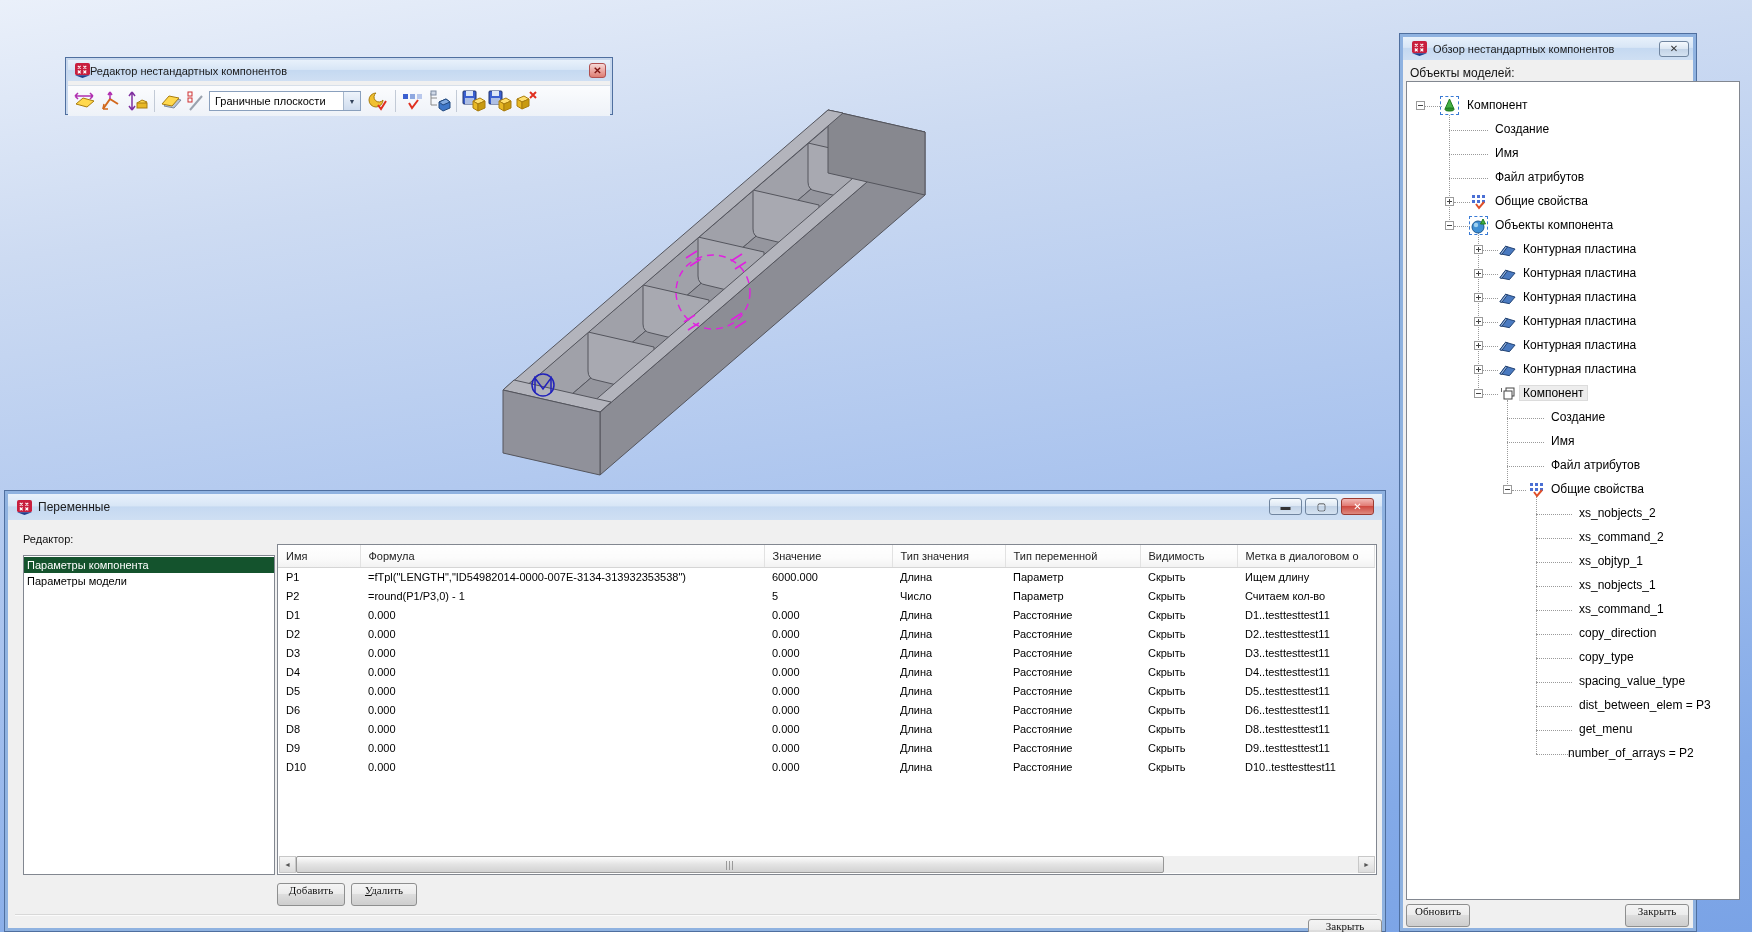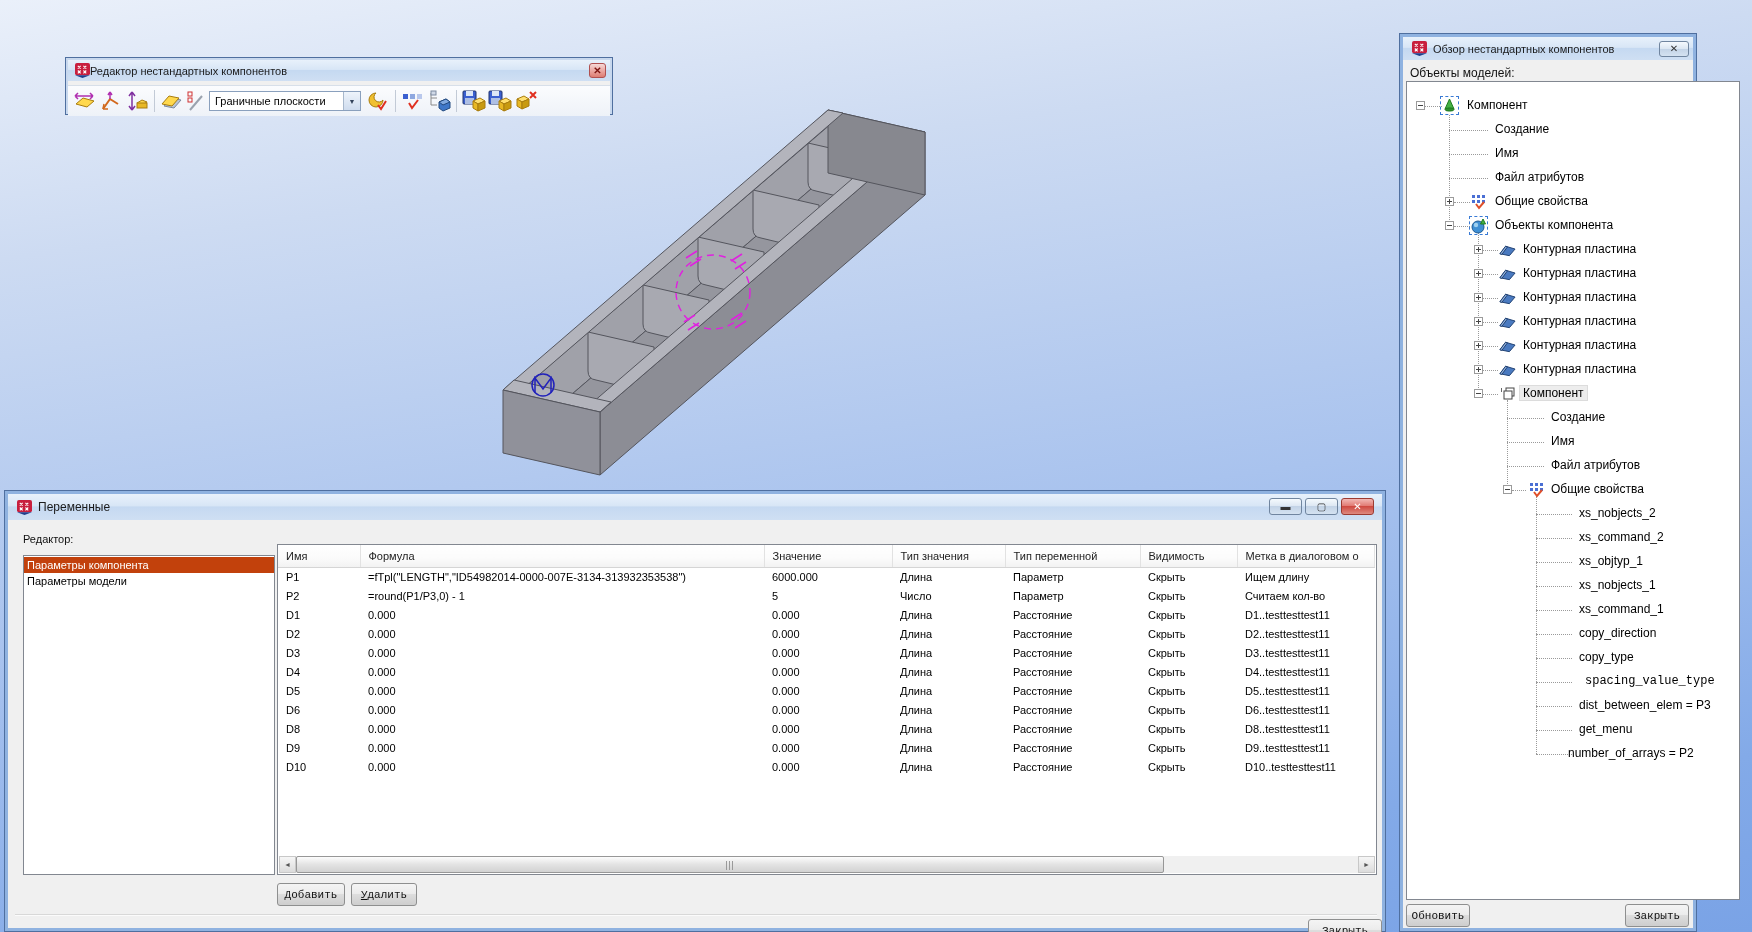--- a/index.html
+++ b/index.html
@@ -14,21 +14,21 @@
   .titlebar .ttl { font-size:12px; color:#1b1b1b; margin-left:6px; white-space:nowrap; }
   .tekla-ico { width:15px; height:15px; flex:0 0 auto; }
   .winbtn { width:33px; height:17px; border:1px solid #70859f; border-radius:3px;
             background:linear-gradient(#f5f9fd,#dbe6f2 50%,#c3d3e6 50%,#d4e2f1);
             display:flex; align-items:center; justify-content:center; font-size:10px; color:#333; margin-left:3px; }
   .winbtn.close-red { background:linear-gradient(#f2b8b4,#e0756e 50%,#cf4a42 50%,#de8a80); border-color:#9c3b32; color:#fff; }
   .smallclose { width:17px; height:15px; border:1px solid #b05050; border-radius:3px;
                 background:linear-gradient(#f6d9d7,#eaa49e 55%,#dd7d73); color:#7d1410; font-size:10px; font-weight:bold;
                 display:flex; align-items:center; justify-content:center; }
   .btn { border:1px solid #8e8f8f; border-radius:3px; background:linear-gradient(#f4f4f4,#ececec 45%,#dddddd 50%,#cfcfcf 95%);
-         font-size:11px; font-family:Liberation Mono, monospace; color:#111; display:flex; align-items:center; justify-content:center; }
+         font-size:11px; font-family:Liberation Serif, serif; color:#111; display:flex; align-items:flex-start; justify-content:center; }
 
   
   #toolbar-win { left:65px; top:57px; width:548px; height:58px; box-shadow:0 0 0 2px #c8d8ee inset; }
   #toolbar-win .titlebar { height:21px; margin:2px 2px 0 2px; padding:0 4px 0 7px; }
   #toolbar-win .ttl { font-size:11px; margin-left:0; }
   #tb-row { height:31px; margin:4px 2px; background:linear-gradient(#fbfcfe,#eef2f8); border-top:1px solid #d7dfe9;
             display:flex; align-items:center; padding:0 4px; }
   .tbi { width:26px; height:24px; display:flex; align-items:center; justify-content:center; }
   .tbsep { width:1px; height:22px; background:#c2cad6; margin:0 4px; }
   #plane-dd { width:152px; height:20px; background:#fff; border:1px solid #8aa0bd; display:flex; align-items:center; margin:0 4px; }
@@ -36,21 +36,21 @@
   #plane-dd .arrow { width:17px; height:18px; border-left:1px solid #a8b8cc;
                      background:linear-gradient(#eef4fb,#cfdcee); display:flex; align-items:center; justify-content:center;
                      font-size:7px; color:#33425a; }
 
   
   #vars-win { left:4px; top:490px; width:1382px; height:442px; }
   #vars-win .titlebar { height:26px; }
   #cat-label { position:absolute; left:18px; top:42px; font-size:11px; color:#111; }
   #cat-list { position:absolute; left:18px; top:64px; width:252px; height:320px; background:#fff; border:1px solid #828790; font-size:11px; padding-top:1px; }
   .cat-item { height:16px; line-height:16px; padding-left:3px; white-space:nowrap; }
-  .cat-item.sel { background:#c2410c; color:#fff; }
+  .cat-item.sel { background:#14532d; color:#fff; }
 
   #var-table { position:absolute; left:272px; top:53px; width:1100px; height:331px; background:#fff; border:1px solid #828790; overflow:hidden; }
   #var-table table { border-collapse:collapse; table-layout:fixed; width:1096px; font-size:11px; }
   #var-table th { font-weight:normal; text-align:left; height:22px; padding:0 0 0 8px; color:#222;
                   background:linear-gradient(#ffffff,#fbfbfb 60%,#f2f2f2); border-right:1px solid #e2e2e2; border-bottom:1px solid #d5d5d5; white-space:nowrap; overflow:hidden; }
   #var-table td { height:19px; padding:0 0 0 8px; color:#000; white-space:nowrap; overflow:hidden; }
   .hscroll { position:absolute; left:1px; bottom:1px; width:1096px; height:17px; background:#f0f0f0; display:flex; }
   .sb-arrow { width:17px; height:17px; background:linear-gradient(#f6f6f6,#dcdcdc); border:1px solid #c8c8c8;
               display:flex; align-items:center; justify-content:center; font-size:7px; color:#555; }
   .sb-thumb { position:absolute; left:17px; top:0; width:868px; height:17px; border:1px solid #979797; border-radius:2px;
@@ -573,21 +573,21 @@
       <span class="tree-label" style="position: absolute; left: 169px; top: 472px;">xs_objtyp_1</span>
       <div class="dot-h" style="left: 129px; width: 36px; top: 504px;"></div>
       <span class="tree-label" style="position: absolute; left: 169px; top: 496px;">xs_nobjects_1</span>
       <div class="dot-h" style="left: 129px; width: 36px; top: 528px;"></div>
       <span class="tree-label" style="position: absolute; left: 169px; top: 520px;">xs_command_1</span>
       <div class="dot-h" style="left: 129px; width: 36px; top: 552px;"></div>
       <span class="tree-label" style="position: absolute; left: 169px; top: 544px;">copy_direction</span>
       <div class="dot-h" style="left: 129px; width: 36px; top: 576px;"></div>
       <span class="tree-label" style="position: absolute; left: 169px; top: 568px;">copy_type</span>
       <div class="dot-h" style="left: 129px; width: 36px; top: 600px;"></div>
-      <span class="tree-label" style="position: absolute; left: 175px; top: 592px; font-family: Liberation Mono, monospace;">spacing_value_type</span>
+      <span class="tree-label" style="position: absolute; left: 169px; top: 592px;">spacing_value_type</span>
       <div class="dot-h" style="left: 129px; width: 36px; top: 624px;"></div>
       <span class="tree-label" style="position: absolute; left: 169px; top: 616px;">dist_between_elem = P3</span>
       <div class="dot-h" style="left: 129px; width: 36px; top: 648px;"></div>
       <span class="tree-label" style="position: absolute; left: 169px; top: 640px;">get_menu</span>
       <div class="dot-h" style="left: 129px; width: 36px; top: 672px;"></div>
       <span class="tree-label" style="position: absolute; left: 158px; top: 664px;">number_of_arrays = P2</span>
     </div>
   <button class="btn" id="btn-refresh">Обновить</button>
   <button class="btn" id="btn-bclose">Закрыть</button>
 </div>

